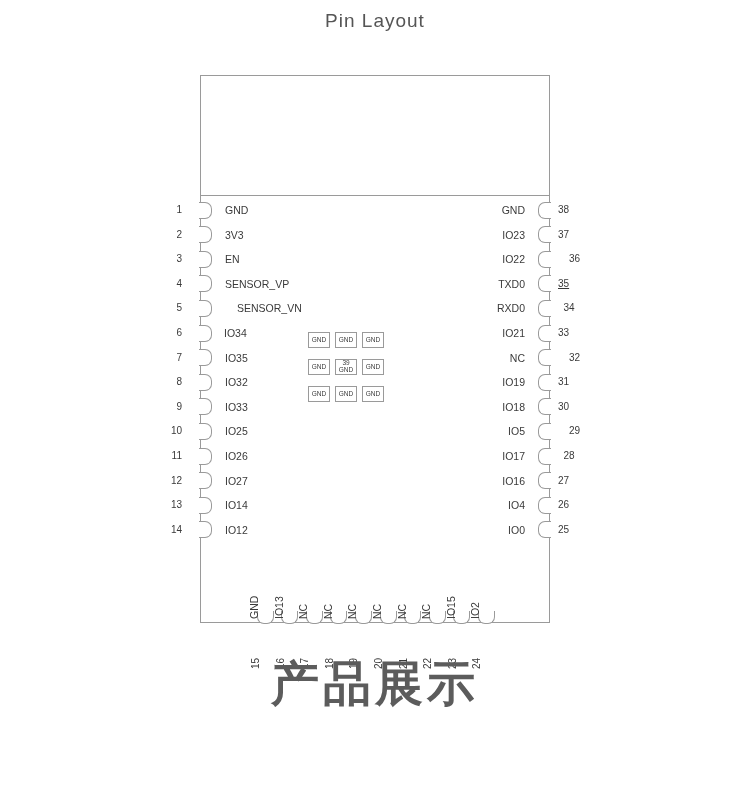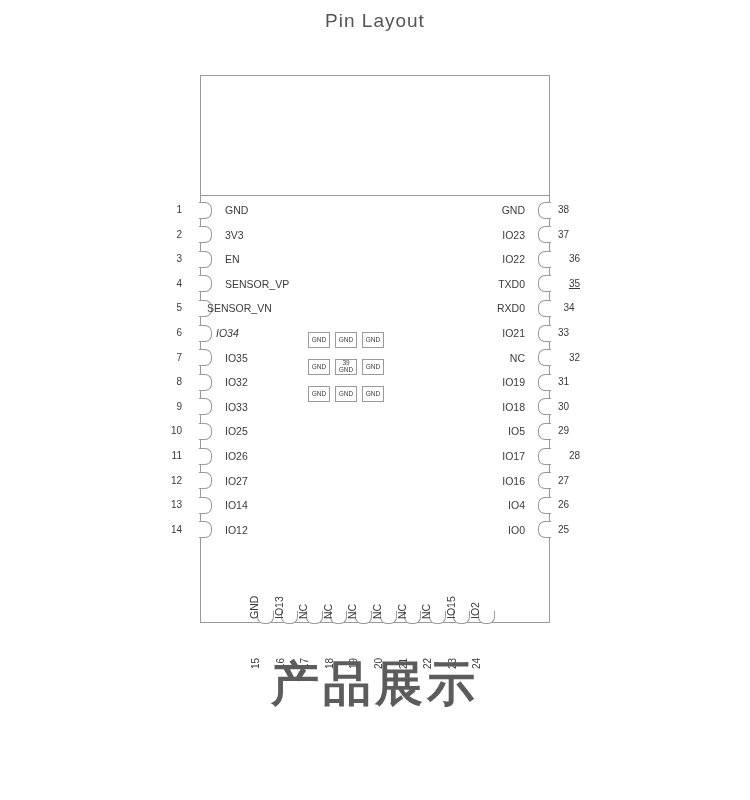--- a/index.html
+++ b/index.html
@@ -174,24 +174,24 @@
       <div class="pin-num" style="left: 160px; top: 173.6px;">2</div>
       <div class="pin-name" style="left: 225px; top: 173.6px;">3V3</div>
       <div class="pad left" style="left: 199px; top: 195.7px;"></div>
       <div class="pin-num" style="left: 160px; top: 198.2px;">3</div>
       <div class="pin-name" style="left: 225px; top: 198.2px;">EN</div>
       <div class="pad left" style="left: 199px; top: 220.3px;"></div>
       <div class="pin-num" style="left: 160px; top: 222.8px;">4</div>
       <div class="pin-name" style="left: 225px; top: 222.8px;">SENSOR_VP</div>
       <div class="pad left" style="left: 199px; top: 244.9px;"></div>
       <div class="pin-num" style="left: 160px; top: 247.4px;">5</div>
-      <div class="pin-name" style="left: 207px; top: 247.4px;">SENSOR_VN</div>
+      <div class="pin-name" style="left: 237px; top: 247.4px;">SENSOR_VN</div>
       <div class="pad left" style="left: 199px; top: 269.5px;"></div>
       <div class="pin-num" style="left: 160px; top: 272px;">6</div>
-      <div class="pin-name" style="left: 216px; top: 272px; font-style: italic;">IO34</div>
+      <div class="pin-name" style="left: 224px; top: 272px;">IO34</div>
       <div class="pad left" style="left: 199px; top: 294.1px;"></div>
       <div class="pin-num" style="left: 160px; top: 296.6px;">7</div>
       <div class="pin-name" style="left: 225px; top: 296.6px;">IO35</div>
       <div class="pad left" style="left: 199px; top: 318.7px;"></div>
       <div class="pin-num" style="left: 160px; top: 321.2px;">8</div>
       <div class="pin-name" style="left: 225px; top: 321.2px;">IO32</div>
       <div class="pad left" style="left: 199px; top: 343.3px;"></div>
       <div class="pin-num" style="left: 160px; top: 345.8px;">9</div>
       <div class="pin-name" style="left: 225px; top: 345.8px;">IO33</div>
       <div class="pad left" style="left: 199px; top: 367.9px;"></div>
@@ -214,42 +214,42 @@
       <div class="pad right" style="left: 538px; top: 146.5px;"></div>
       <div class="pin-num" style="left: 558px; top: 149px; text-align: left;">38</div>
       <div class="pin-name r" style="left: 450px; width: 75px; top: 149px;">GND</div>
       <div class="pad right" style="left: 538px; top: 171.1px;"></div>
       <div class="pin-num" style="left: 558px; top: 173.6px; text-align: left;">37</div>
       <div class="pin-name r" style="left: 450px; width: 75px; top: 173.6px;">IO23</div>
       <div class="pad right" style="left: 538px; top: 195.7px;"></div>
       <div class="pin-num" style="left: 558px; top: 198.2px; text-align: right;">36</div>
       <div class="pin-name r" style="left: 450px; width: 75px; top: 198.2px;">IO22</div>
       <div class="pad right" style="left: 538px; top: 220.3px;"></div>
-      <div class="pin-num" style="left: 558px; top: 222.8px; text-align: right; text-decoration: underline;">35</div>
+      <div class="pin-num" style="left: 558px; top: 222.8px; text-align: left; text-decoration: underline;">35</div>
       <div class="pin-name r" style="left: 450px; width: 75px; top: 222.8px;">TXD0</div>
       <div class="pad right" style="left: 538px; top: 244.9px;"></div>
       <div class="pin-num" style="left: 558px; top: 247.4px; text-align: center;">34</div>
       <div class="pin-name r" style="left: 450px; width: 75px; top: 247.4px;">RXD0</div>
       <div class="pad right" style="left: 538px; top: 269.5px;"></div>
       <div class="pin-num" style="left: 558px; top: 272px; text-align: left;">33</div>
       <div class="pin-name r" style="left: 450px; width: 75px; top: 272px;">IO21</div>
       <div class="pad right" style="left: 538px; top: 294.1px;"></div>
       <div class="pin-num" style="left: 558px; top: 296.6px; text-align: right;">32</div>
       <div class="pin-name r" style="left: 450px; width: 75px; top: 296.6px;">NC</div>
       <div class="pad right" style="left: 538px; top: 318.7px;"></div>
       <div class="pin-num" style="left: 558px; top: 321.2px; text-align: left;">31</div>
       <div class="pin-name r" style="left: 450px; width: 75px; top: 321.2px;">IO19</div>
       <div class="pad right" style="left: 538px; top: 343.3px;"></div>
       <div class="pin-num" style="left: 558px; top: 345.8px; text-align: left;">30</div>
       <div class="pin-name r" style="left: 450px; width: 75px; top: 345.8px;">IO18</div>
       <div class="pad right" style="left: 538px; top: 367.9px;"></div>
-      <div class="pin-num" style="left: 558px; top: 370.4px; text-align: left;">29</div>
+      <div class="pin-num" style="left: 558px; top: 370.4px; text-align: right;">29</div>
       <div class="pin-name r" style="left: 450px; width: 75px; top: 370.4px;">IO5</div>
       <div class="pad right" style="left: 538px; top: 392.5px;"></div>
-      <div class="pin-num" style="left: 558px; top: 395px; text-align: right;">28</div>
+      <div class="pin-num" style="left: 558px; top: 395px; text-align: center;">28</div>
       <div class="pin-name r" style="left: 450px; width: 75px; top: 395px;">IO17</div>
       <div class="pad right" style="left: 538px; top: 417.1px;"></div>
       <div class="pin-num" style="left: 558px; top: 419.6px; text-align: left;">27</div>
       <div class="pin-name r" style="left: 450px; width: 75px; top: 419.6px;">IO16</div>
       <div class="pad right" style="left: 538px; top: 441.7px;"></div>
       <div class="pin-num" style="left: 558px; top: 444.2px; text-align: left;">26</div>
       <div class="pin-name r" style="left: 450px; width: 75px; top: 444.2px;">IO4</div>
       <div class="pad right" style="left: 538px; top: 466.3px;"></div>
       <div class="pin-num" style="left: 558px; top: 468.8px; text-align: left;">25</div>
       <div class="pin-name r" style="left: 450px; width: 75px; top: 468.8px;">IO0</div>

